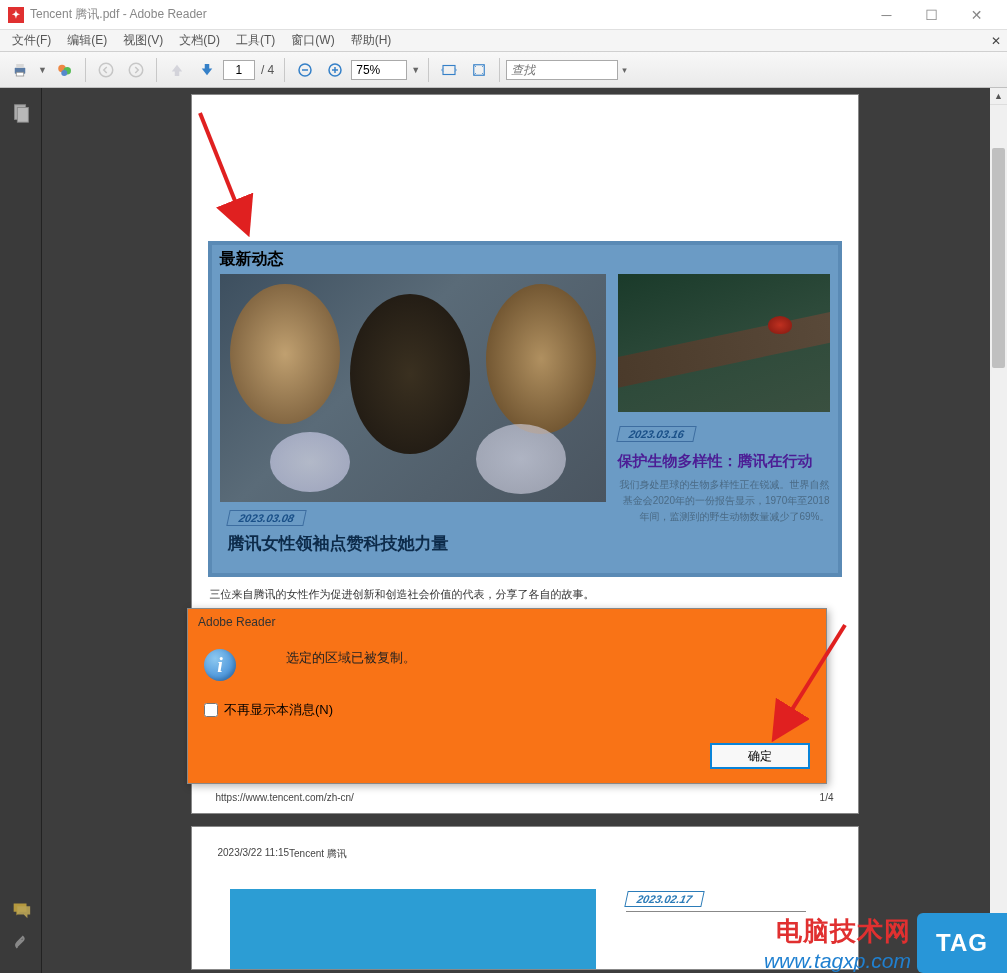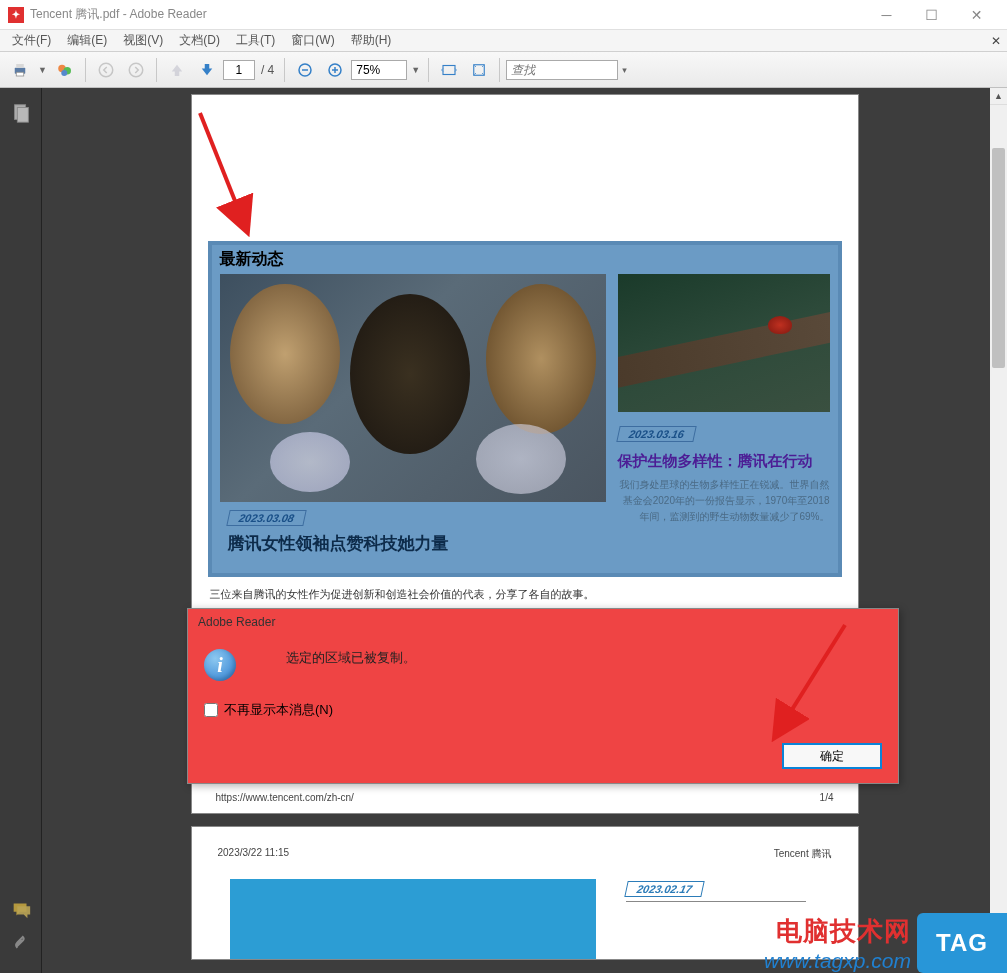--- a/index.html
+++ b/index.html
@@ -56,29 +56,29 @@
 .news-photo2 { width: 100%; height: 138px; background: linear-gradient(160deg,#1a3a2a 0%,#2d4a3a 50%,#3a5040 100%); position: relative; overflow:hidden;}
 .branch { position:absolute; top:60px; left:-10px; width:240px; height:30px; background:linear-gradient(90deg,#4a3a2a,#5a4a3a); transform:rotate(-12deg); }
 .bug { position:absolute; top:42px; right:38px; width:24px; height:18px; background:radial-gradient(#c03020,#801810); border-radius:50% 50% 45% 45%;}
 .news-right .date-tag { margin-top: 14px; margin-left: 0; }
 .news-title-sub { color: #4c1d95; font-size: 15px; font-weight: bold; padding: 6px 0; }
 .news-desc { color: #4a6a85; font-size: 10px; line-height: 1.6; text-align: right; }
 .page-footer { position: absolute; bottom: 10px; left: 0; right: 0; display: flex; justify-content: space-between; padding: 0 24px; font-size: 10px; color: #444; }
 
 
 .page2 { min-height: 130px; padding: 20px 26px 0; }
-.p2-header { display:flex; justify-content:space-between; font-size:10px; color:#444; margin-bottom:18px;}
+.p2-header { display:flex; font-size:10px; color:#444; margin-bottom:28px;}
 .p2-body { display:flex; }
 .p2-blue { width: 366px; height: 80px; background: #2c9dd4; margin-left:12px;}
 .p2-right { flex:1; padding-left: 30px;}
 .p2-title { color:#222; font-size:16px; font-weight:bold; margin-top:8px;}
 .p2-date { display:inline-block; border:1px solid #2c7cb8; color:#2c7cb8; font-size:11px; font-style:italic; font-weight:bold; padding:1px 10px; transform:skew(-12deg);}
 
 
-.dialog { position: absolute; left: 187px; top: 608px; width: 712px; background: #ef4444; border: 1px solid #888; box-shadow: 2px 2px 8px rgba(0,0,0,0.3); z-index: 100; }
+.dialog { position: absolute; left: 187px; top: 608px; width: 640px; background: #f97316; border: 1px solid #888; box-shadow: 2px 2px 8px rgba(0,0,0,0.3); z-index: 100; }
 .dialog-title { font-size: 12px; padding: 6px 10px; color: #333; }
 .dialog-body { display: flex; padding: 14px 16px 8px; align-items: flex-start; gap: 14px; }
 .info-icon { width: 32px; height: 32px; border-radius: 50%; background: radial-gradient(circle at 35% 30%, #8dc8f0, #2b7cd0); display:flex; align-items:center; justify-content:center; color:#fff; font-weight:bold; font-size:20px; font-family: Georgia, serif; font-style:italic; box-shadow: inset -2px -2px 4px rgba(0,0,0,0.2);}
 .dialog-msg { font-size: 13px; color: #222; margin-left: 36px; }
 .dialog-check { padding: 12px 16px 16px; font-size: 13px; display:flex; align-items:center; gap:6px;}
 .dialog-check input { width:14px; height:14px; }
 .dialog-buttons { padding: 8px 16px 14px; text-align: right; }
 .ok-btn { width: 100px; height: 26px; background: #f8f8f8; border: 2px solid #0a84d8; font-size: 12px; cursor:pointer;}
 
 

